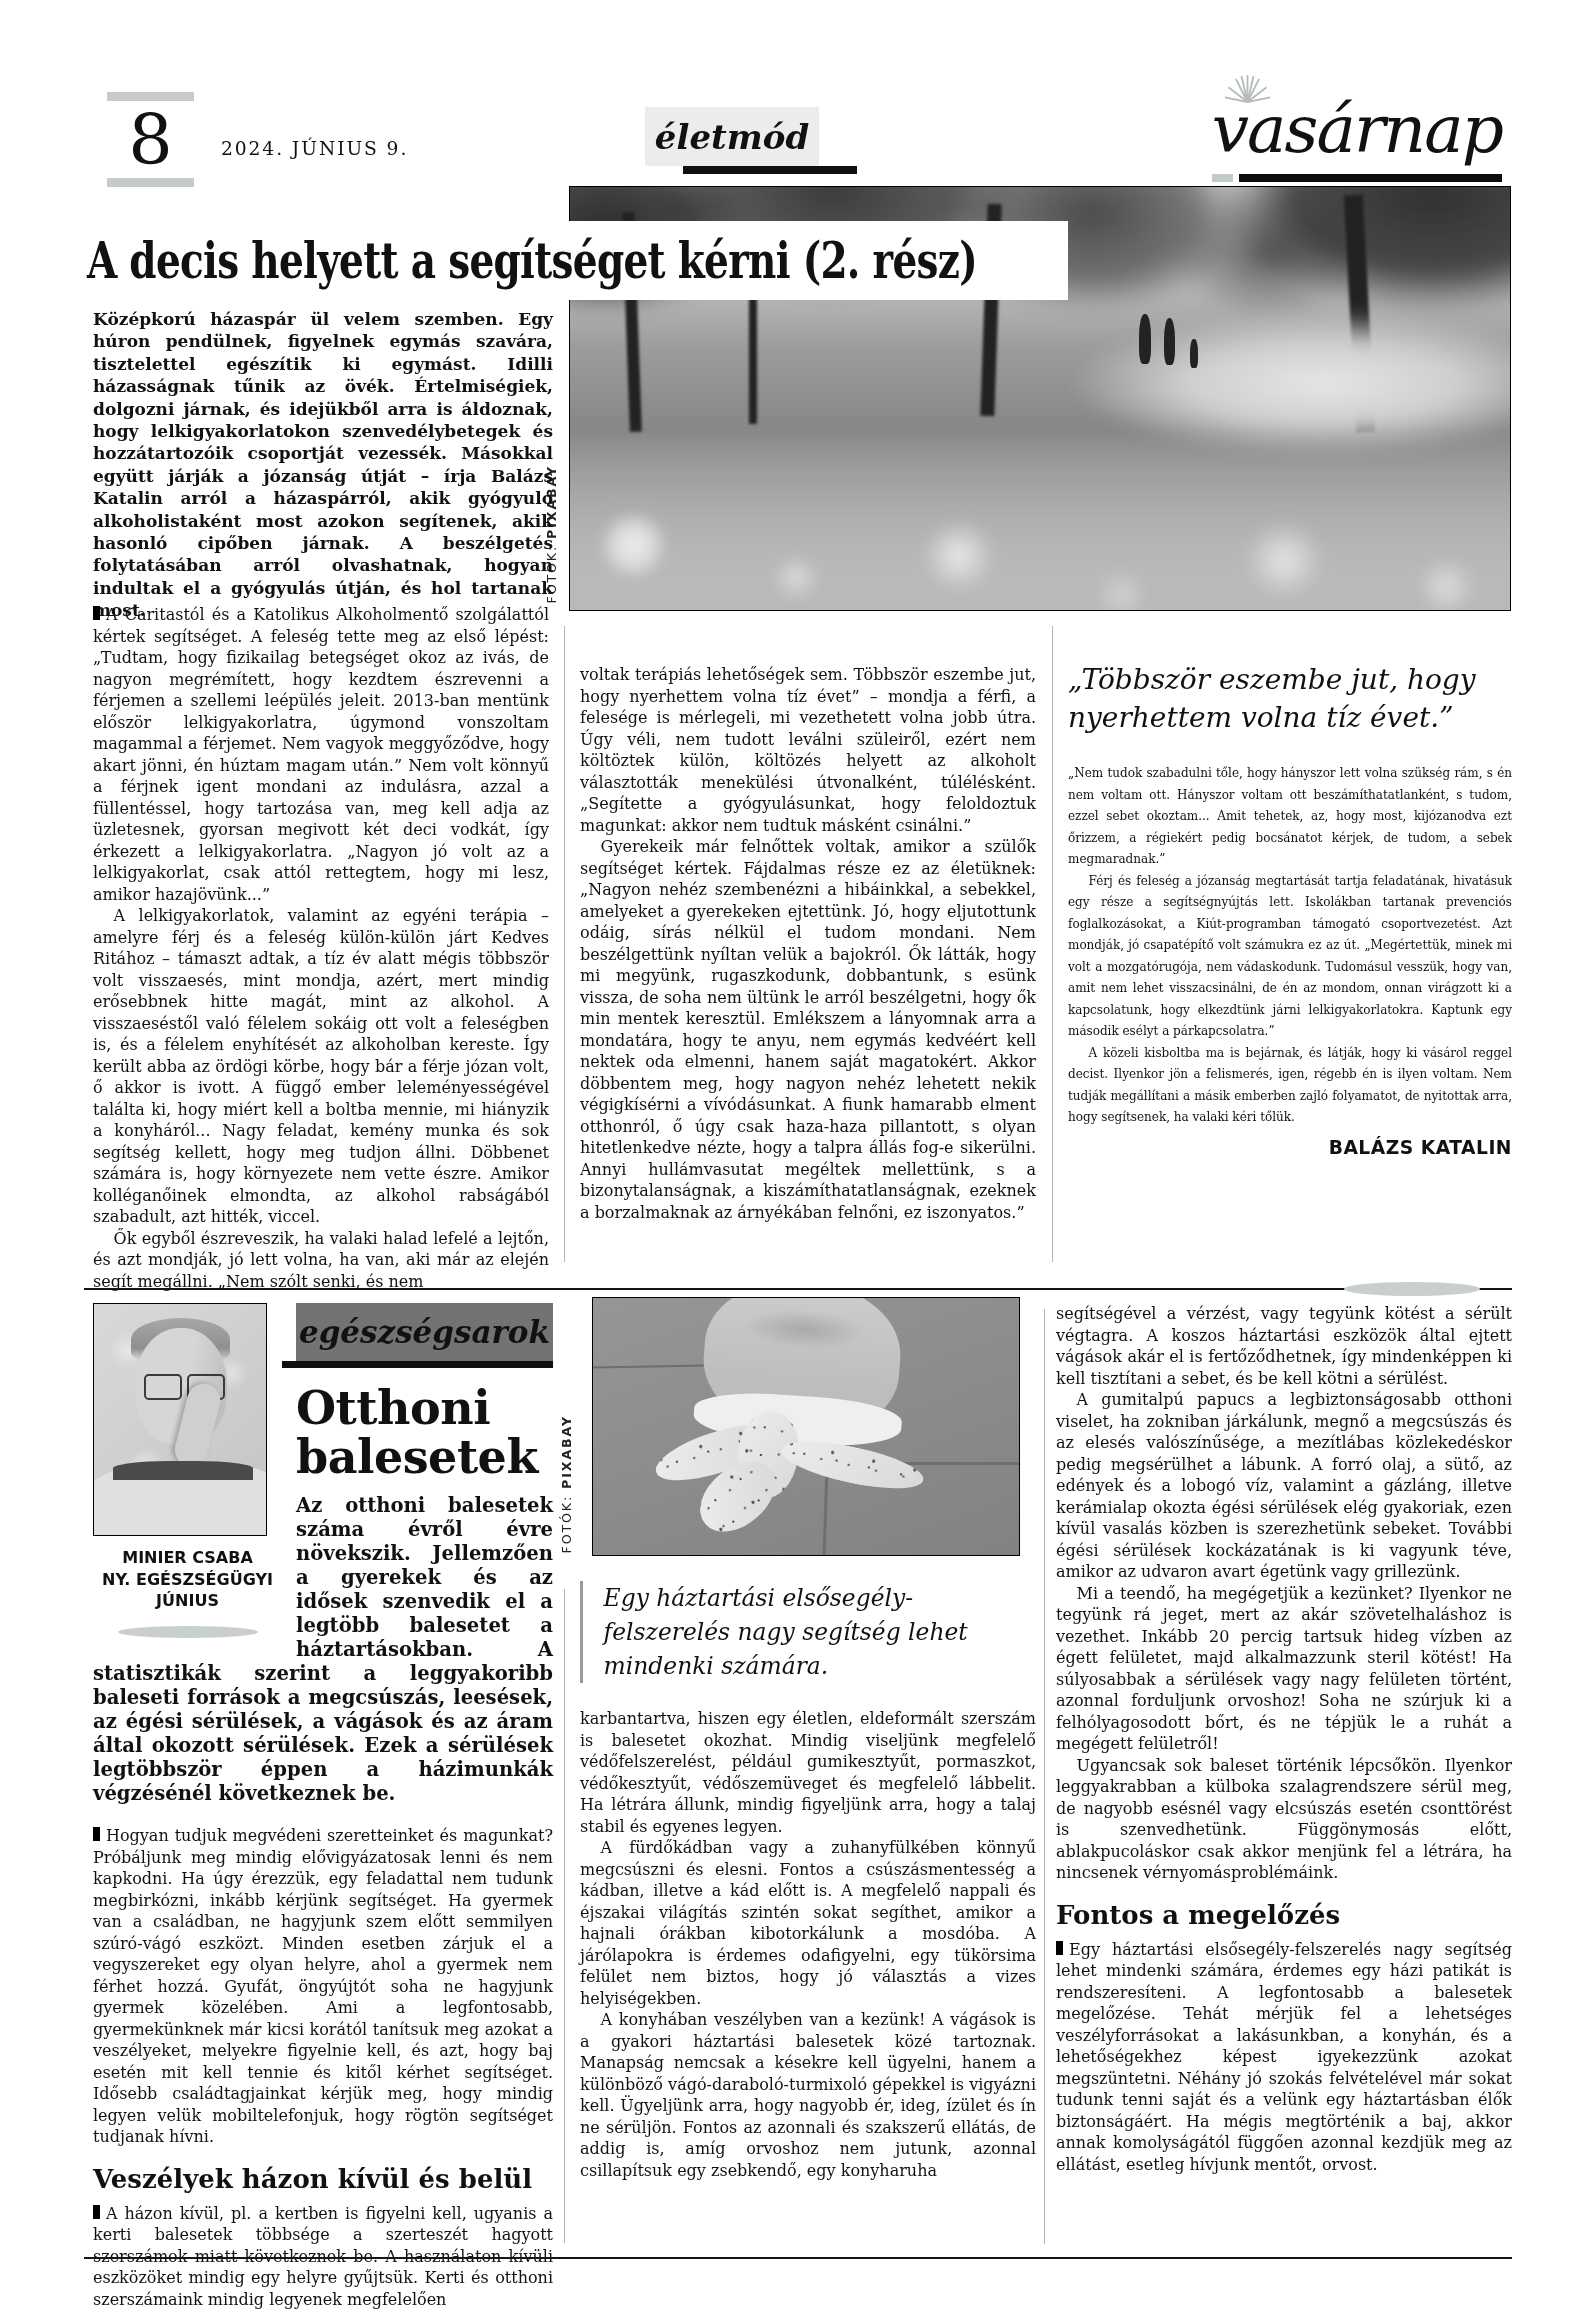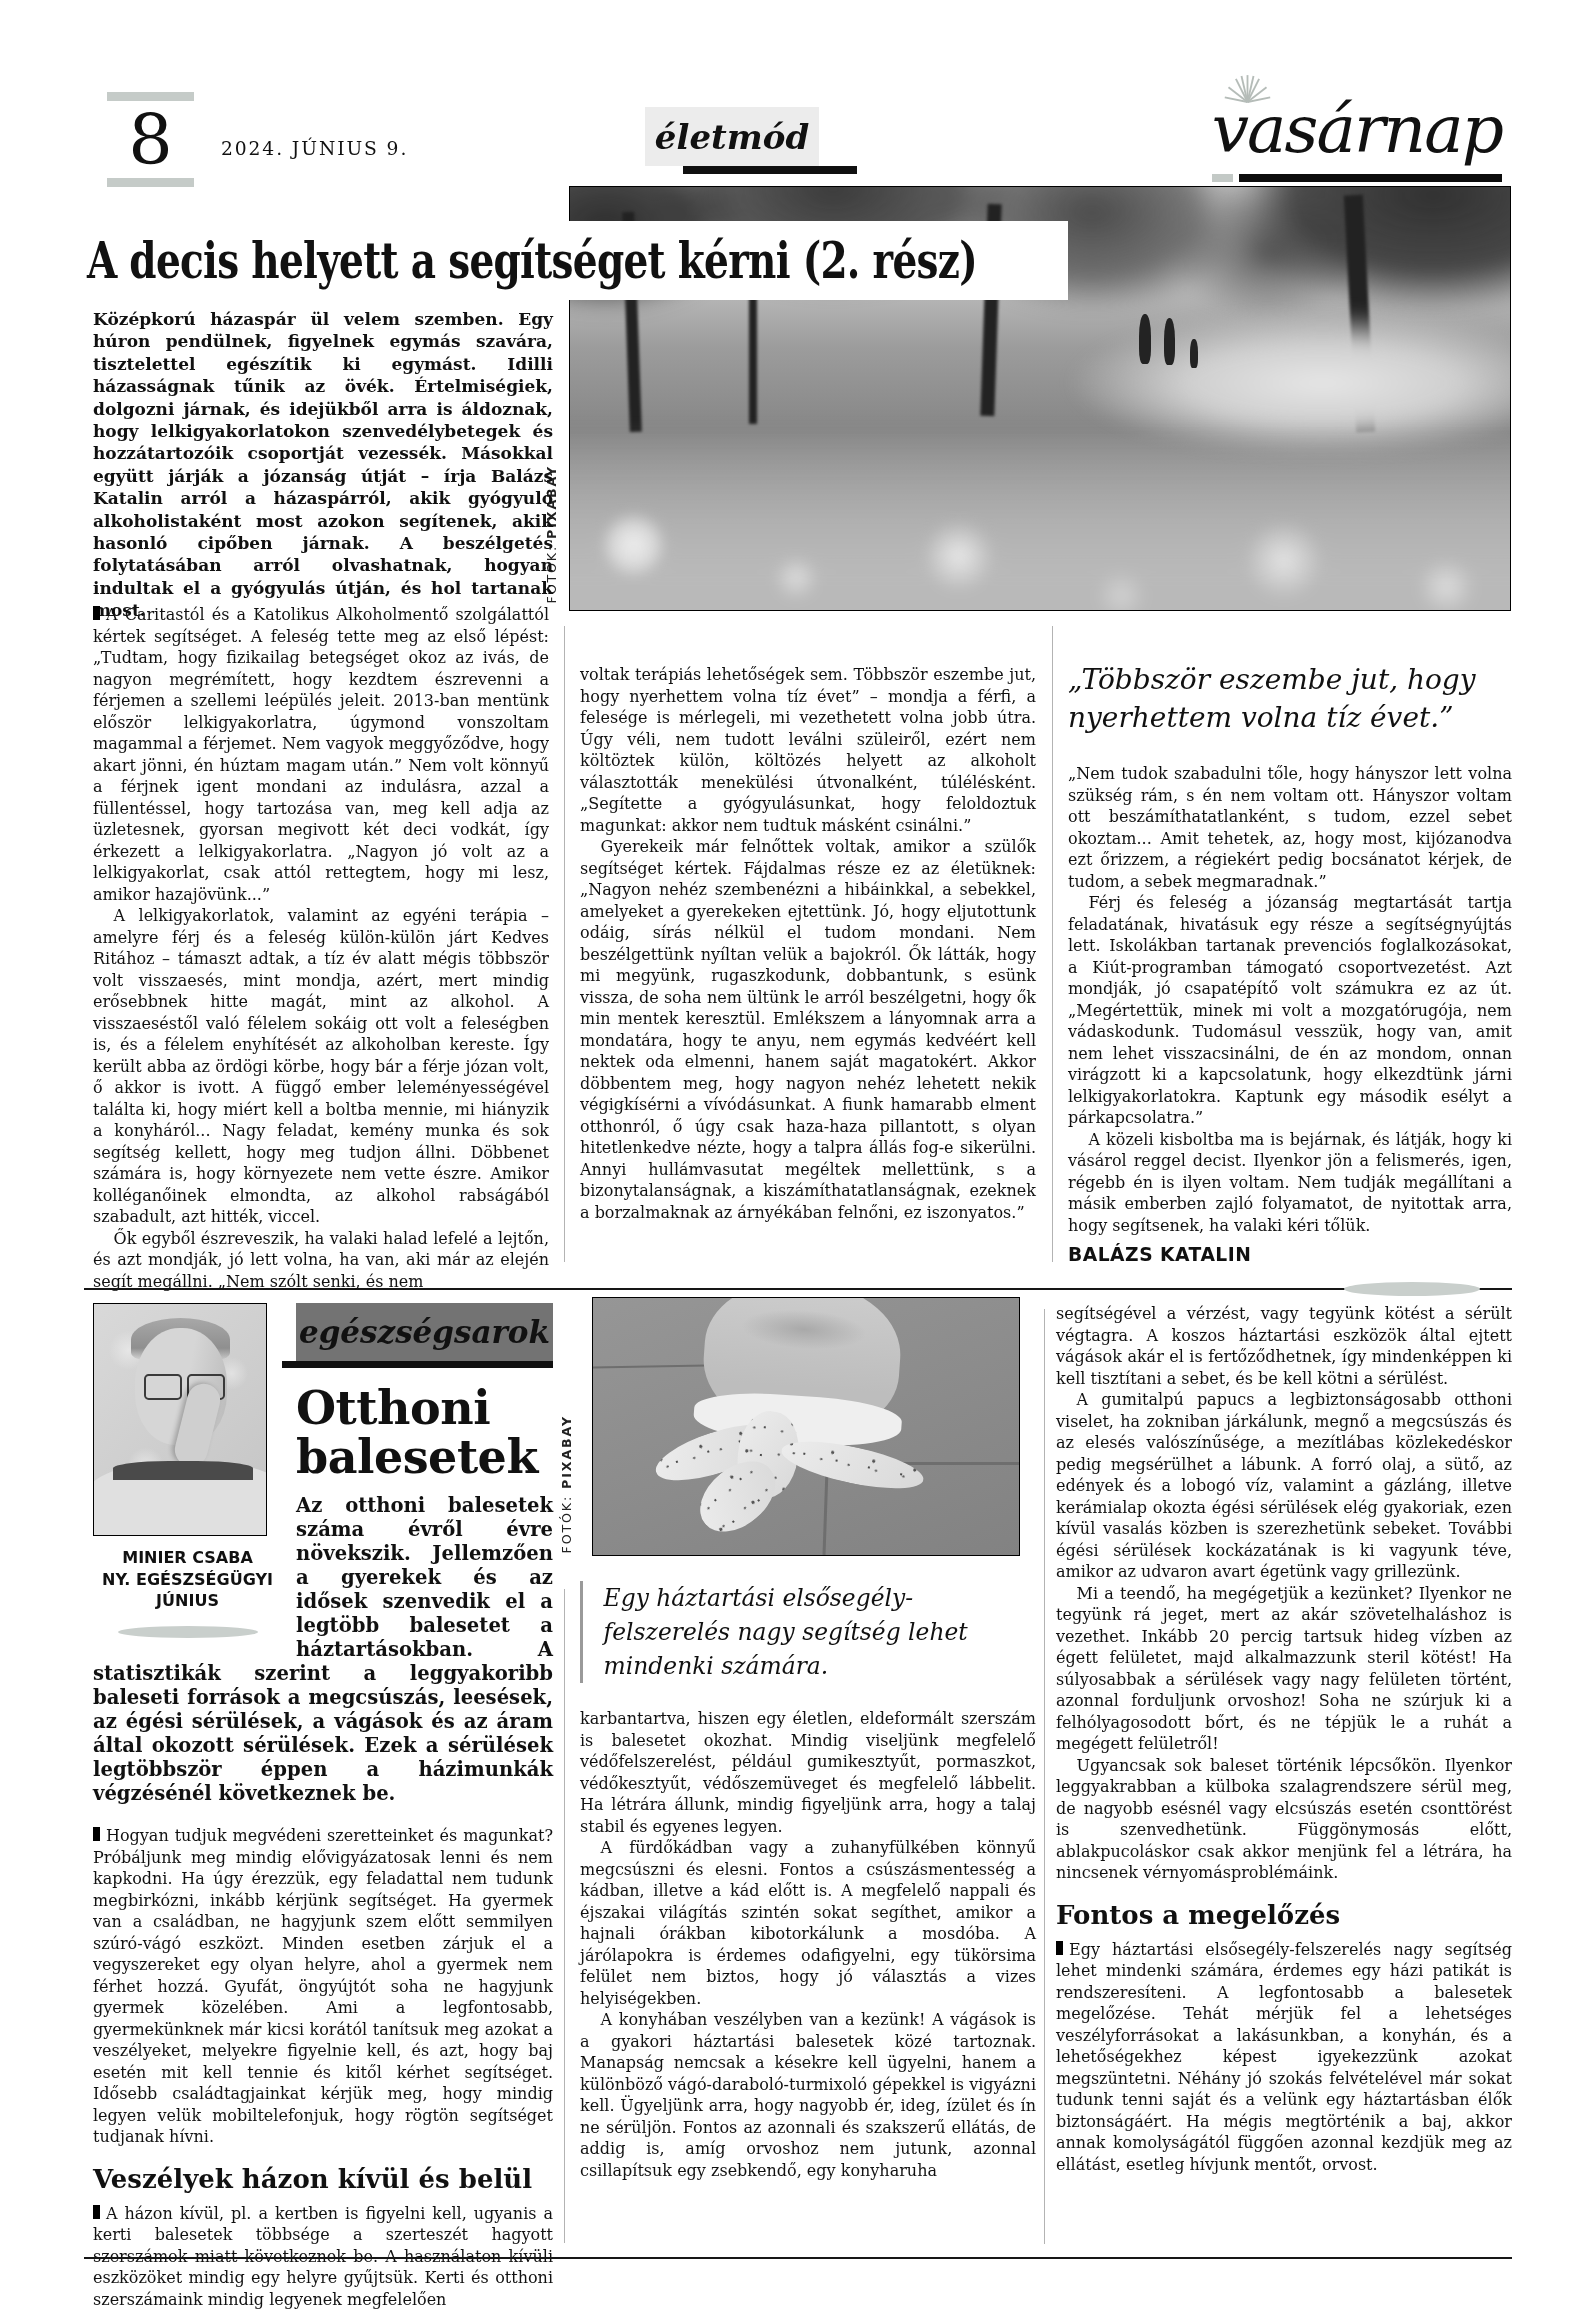--- a/index.html
+++ b/index.html
@@ -64,22 +64,22 @@
   .lead{position:absolute;left:93px;top:308px;width:460px;font-weight:700;
         font-size:17px;line-height:22.4px;text-align:justify;}
 
   .bodytext{font-size:16px;line-height:21.5px;text-align:justify;}
   .bodytext p{margin:0;}
   .bodytext p.ind{text-indent:20.6px;}
   .a1c1{position:absolute;left:93px;top:604px;width:456px;}
   .a1c2{position:absolute;left:580px;top:664px;width:456px;}
   .a1c3{position:absolute;left:1068px;top:661px;width:444px;}
   .pullquote{font-style:italic;font-size:28px;line-height:38px;margin:0 0 26px 0;text-align:left;}
-  .a1c3 .bt{font-size:16px;line-height:21.5px;}
-  .byline{margin-top:8.4px;text-align:left;font-family:"DejaVu Sans",sans-serif;
+  .a1c3 .bt{font-size:12px;line-height:21.5px;}
+  .byline{margin-top:8.4px;text-align:right;font-family:"DejaVu Sans",sans-serif;
           font-weight:700;font-size:18.7px;letter-spacing:0.5px;}
   .pmark{display:inline-block;width:6.5px;height:14px;background:#000;margin-right:6.5px;}
 
   .rule-v{position:absolute;width:0.9px;background:#b3b3b3;}
   .rv1{left:564px;top:626px;height:636px;}
   .rv2{left:1052px;top:626px;height:636px;}
   .rv3{left:564px;top:1589px;height:654px;}
   .rv4{left:1044px;top:1309px;height:935px;}
 
   .divider{position:absolute;left:84px;top:1288px;width:1428px;height:1.9px;background:#161616;}

